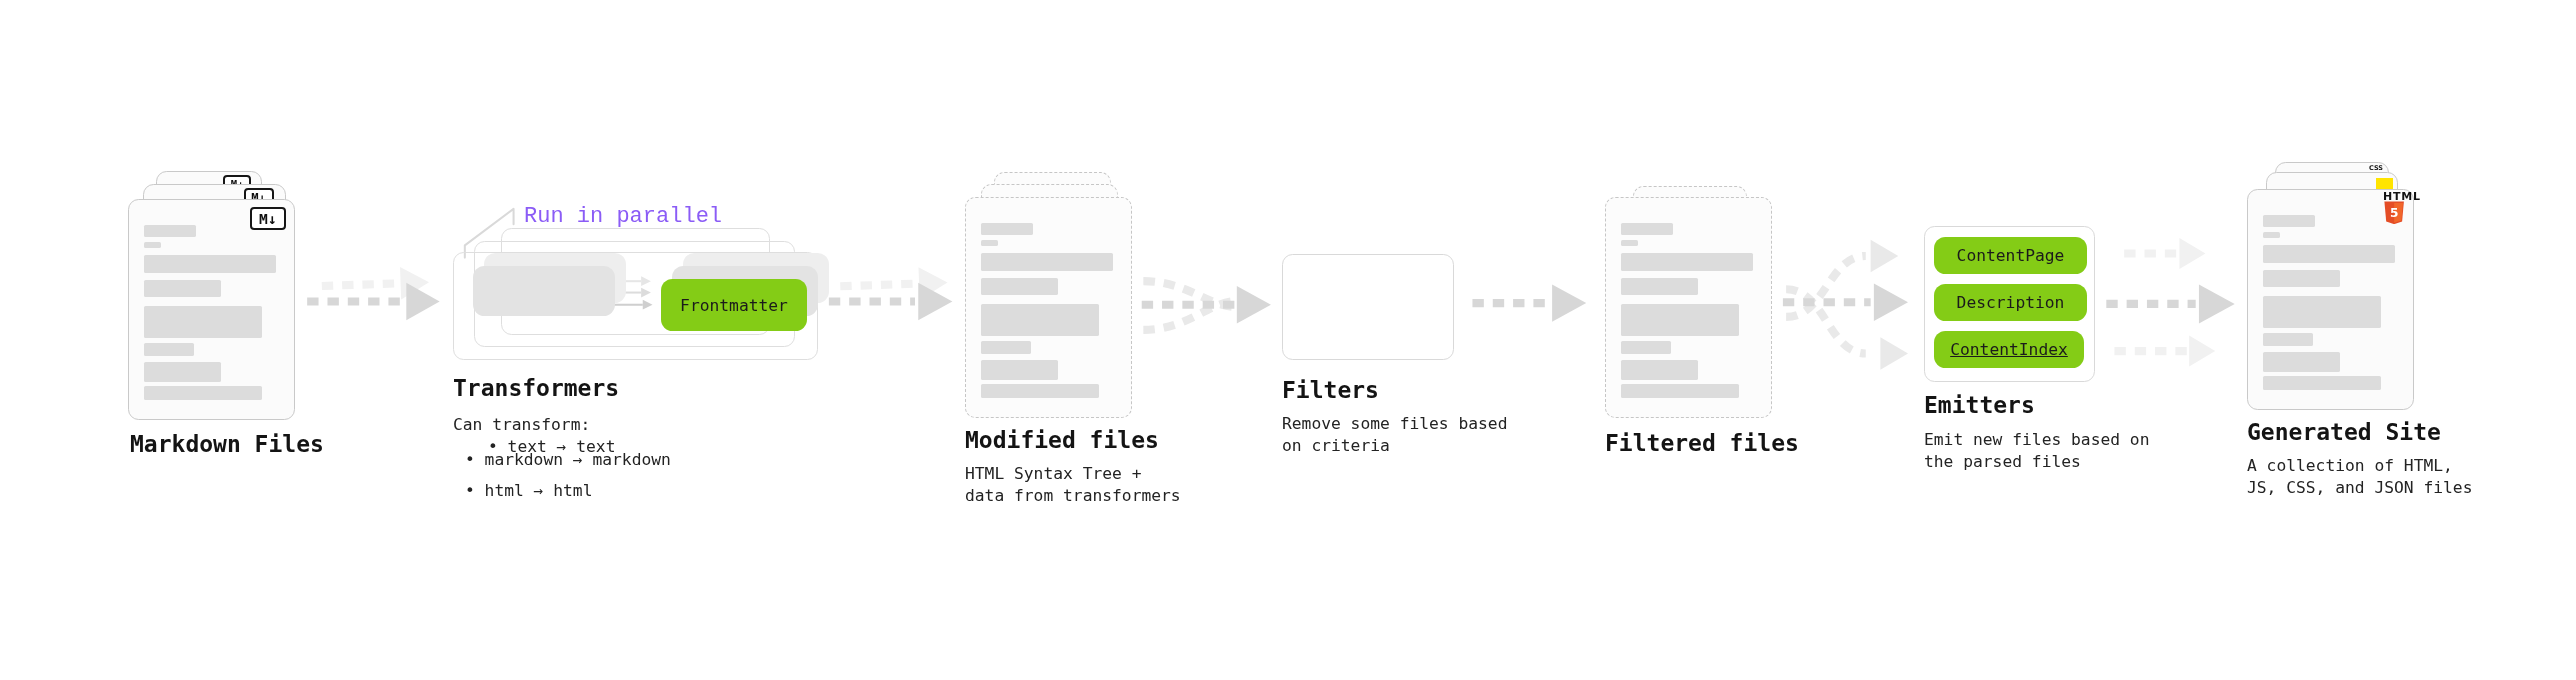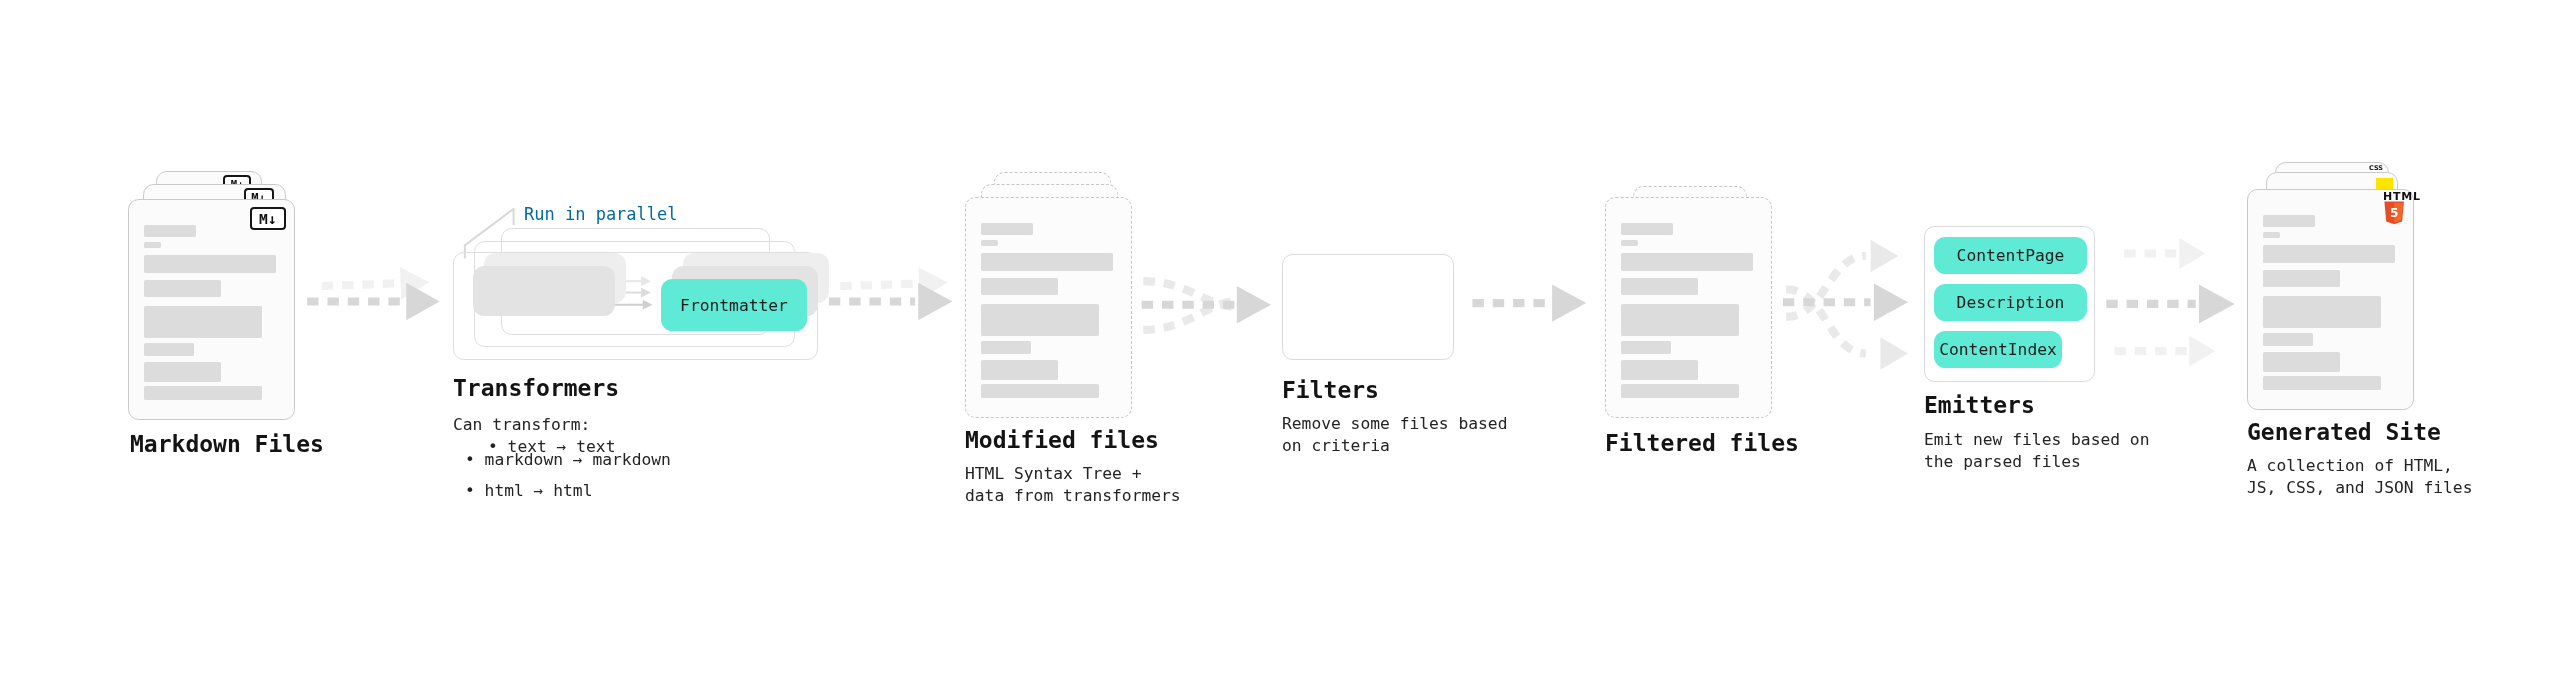--- a/index.html
+++ b/index.html
@@ -33,29 +33,29 @@
   .h5wrap{position:absolute;left:135px;top:3.3px;width:23px;text-align:center;}
   .h5label{font-size:11px;font-weight:bold;color:#111;letter-spacing:0.8px;line-height:7.3px;font-family:"DejaVu Sans","Liberation Sans",sans-serif;}
   .jsbadge{position:absolute;left:109px;top:4.9px;width:17px;height:12.2px;background:#ffe400;}
   .csswrap{position:absolute;left:93px;top:2.4px;width:14px;text-align:center;}
   .csstext{font-size:6.5px;font-weight:bold;color:#111;line-height:6.5px;font-family:"DejaVu Sans","Liberation Sans",sans-serif;}
   .cssbar{width:13px;height:3.3px;background:#2864f0;margin:0.8px auto 0;}
 
   
   .box{position:absolute;border:1.6px solid #dedede;border-radius:10.6px;box-sizing:border-box;background:transparent;}
   .box.filled{background:#ffffff;border-color:#d9d9d9;}
-  .pill{position:absolute;background:#5eead4;border-radius:11.4px;display:flex;align-items:center;justify-content:center;
+  .pill{position:absolute;background:#84cc16;border-radius:11.4px;display:flex;align-items:center;justify-content:center;
     font-size:16.3px;color:#1b1b1b;box-sizing:border-box;white-space:pre;}
   .pill.ghost1{background:#e3e3e3;}
   .pill.ghost2{background:#eeeeee;}
 
   
   .title{position:absolute;font-size:23px;font-weight:600;color:#141414;white-space:pre;}
   .desc{position:absolute;font-size:16.3px;color:#232323;white-space:pre;}
-  .note{position:absolute;font-size:17px;color:#0369a1;white-space:pre;}
+  .note{position:absolute;font-size:22px;color:#8b5cf6;white-space:pre;font-family:Liberation Mono, monospace;}
 
   
   .shaft{stroke-width:10;stroke-dasharray:14 11;fill:none;}
   .main{stroke:#d7d7d7;}
   .mainhead{fill:#d7d7d7;}
   .glight{stroke:#f1f1f1;}
   .glighthead{fill:#f1f1f1;}
   .gmid{stroke:#e9e9e9;}
   .gmidhead{fill:#e9e9e9;}
   .mini{stroke-width:2.5;fill:none;}
@@ -195,21 +195,21 @@
     <span class="bar b5"></span>
     <span class="bar b6"></span>
     <span class="bar b7"></span>
     <span class="bar b8"></span>
   </div>
   <div class="title" style="left:1605px;top:430px;">Filtered files</div>
 
   <div class="box filled" style="left:1924px;top:226px;width:171px;height:156px;"></div>
   <div class="pill" style="left:1934px;top:237px;width:153px;height:37px;">ContentPage</div>
   <div class="pill" style="left:1934px;top:284px;width:153px;height:37px;">Description</div>
-  <div class="pill" style="left:1934px;top:331px;width:128px;height:37px;">ContentIndex</div>
+  <div class="pill" style="left:1934px;top:331px;width:150px;height:37px;text-decoration:underline;">ContentIndex</div>
   <div class="title" style="left:1924px;top:392px;">Emitters</div>
   <div class="desc" style="left:1924px;top:430px;">Emit new files based on</div>
   <div class="desc" style="left:1924px;top:452px;">the parsed files</div>
 
   <div class="doc" style="left:2275px;top:162px;width:114px;height:49px;">
     <div class="csswrap">
       <div class="csstext">CSS</div>
       <div class="cssbar"></div>
     </div>
   </div>

